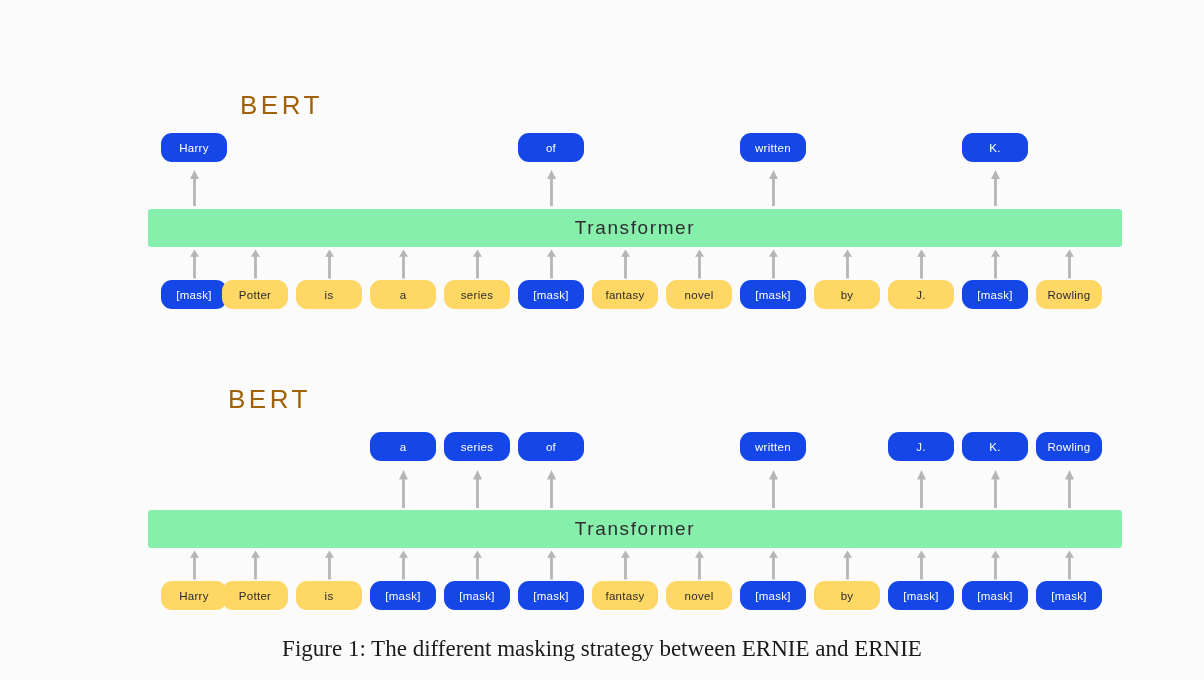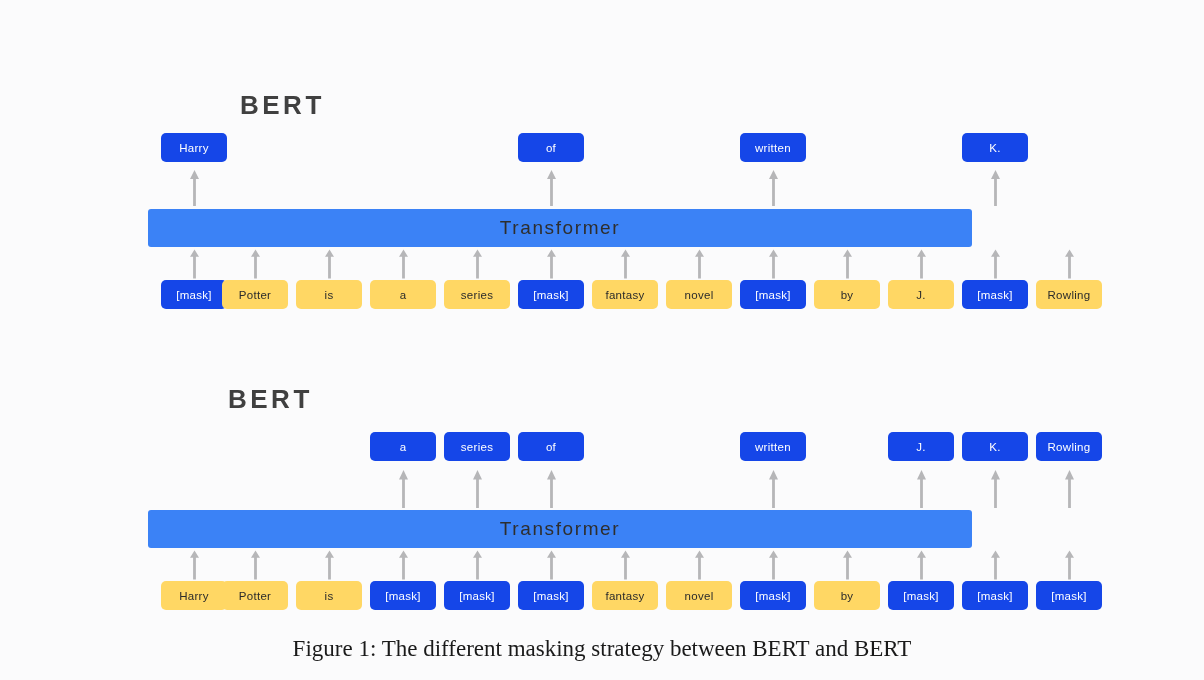--- a/index.html
+++ b/index.html
@@ -21,34 +21,34 @@
     width: 1204px;
     height: 680px;
   }
 
   
   .section-title {
     position: absolute;
     font-family: "Liberation Sans", sans-serif;
     font-size: 26px;
     letter-spacing: 3.5px;
-    color: #404040;
-    font-weight: 700;
+    color: #a16207;
+    font-weight: 400;
     white-space: nowrap;
   }
   .title-bert  { left: 240px; top: 90px; }
   .title-ernie { left: 228px; top: 384px; }
 
   
   .transformer-bar {
     position: absolute;
     left: 148px;
-    width: 824px;
+    width: 974px;
     height: 38px;
-    background: #3b82f6;
+    background: #86efac;
     border-radius: 3px;
     display: flex;
     align-items: center;
     justify-content: center;
   }
   .transformer-bar.bert  { top: 209px; }
   .transformer-bar.ernie { top: 510px; }
   .transformer-label {
     font-family: "Liberation Sans", sans-serif;
     font-size: 19px;
@@ -65,21 +65,21 @@
     height: 30px;
   }
   .row-bert-out   { top: 133px; }
   .row-bert-in    { top: 280px; }
   .row-ernie-out  { top: 432px; }
   .row-ernie-in   { top: 581px; }
 
   .token {
     position: absolute;
     height: 29px;
-    border-radius: 5px;
+    border-radius: 11px;
     display: flex;
     align-items: center;
     justify-content: center;
     font-family: "Liberation Sans", sans-serif;
     font-size: 11.5px;
     letter-spacing: 0.3px;
     box-sizing: border-box;
     white-space: nowrap;
     overflow: hidden;
   }
@@ -381,15 +381,15 @@
       <div class="token blue" style="left: 370px; width: 66px;">[mask]</div>
       <div class="token yellow" style="left: 444px; width: 66px;">fantasy</div>
       <div class="token yellow" style="left: 518px; width: 66px;">novel</div>
       <div class="token blue" style="left: 592px; width: 66px;">[mask]</div>
       <div class="token yellow" style="left: 666px; width: 66px;">by</div>
       <div class="token blue" style="left: 740px; width: 66px;">[mask]</div>
       <div class="token blue" style="left: 814px; width: 66px;">[mask]</div>
       <div class="token blue" style="left: 888px; width: 66px;">[mask]</div>
     </div>
 
-  <div class="caption">Figure 1: The different masking strategy between BERT and BERT</div>
+  <div class="caption">Figure 1: The different masking strategy between ERNIE and ERNIE</div>
 
 </div>
 
 </body></html>

